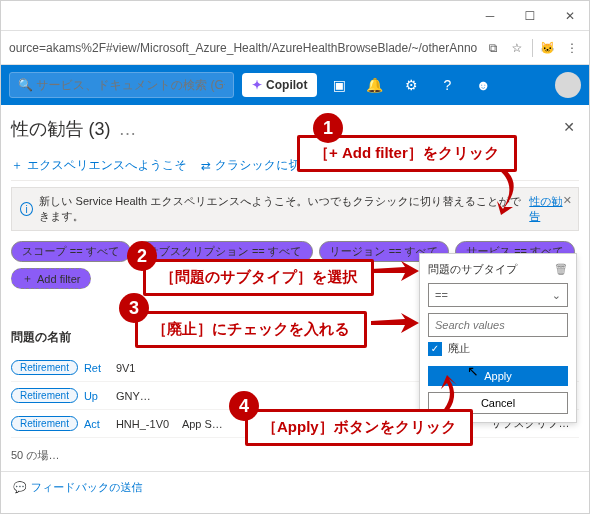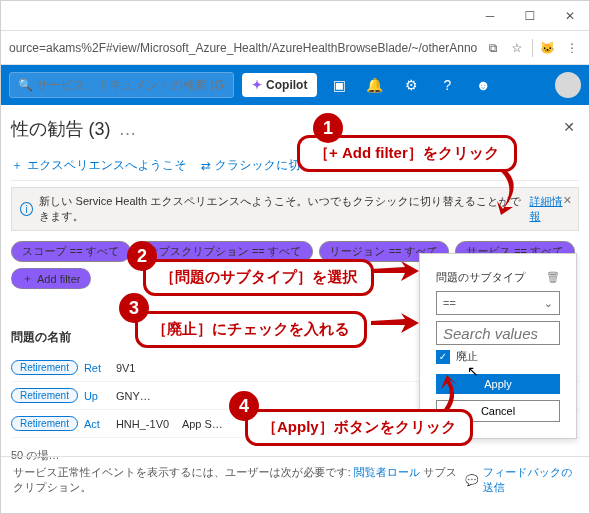--- a/index.html
+++ b/index.html
@@ -170,41 +170,41 @@
   .footer a { color:#0078d4; }
   
   .filter-panel {
     position:absolute;
     right:12px;
     top:252px;
     width:158px;
     background:#fff;
     border:1px solid #d0d0d0;
     box-shadow:0 2px 6px rgba(0,0,0,0.15);
-    padding:16px;
+    padding:8px;
   }
   .filter-panel .fp-label { font-size:11px; margin-bottom:6px; display:flex; justify-content:space-between; align-items:center;}
   .filter-panel .fp-select {
     width:100%; height:24px; border:1px solid #8a8886; margin-bottom:6px; display:flex; align-items:center; justify-content:space-between; padding:0 6px; font-size:11px; color:#666;
   }
   .filter-panel .fp-search {
-    width:100%; height:24px; border:1px solid #8a8886; margin-bottom:4px; padding:0 6px; font-size:15px; color:#888; font-style:italic;
+    width:100%; height:24px; border:1px solid #8a8886; margin-bottom:4px; padding:0 6px; font-size:11px; color:#888; font-style:italic;
   }
   .filter-panel .fp-check { display:flex; align-items:center; gap:6px; font-size:11px; margin-bottom:10px; }
   .filter-panel .fp-check .cbx { width:14px; height:14px; background:#0078d4; display:flex; align-items:center; justify-content:center; color:#fff; font-size:10px; }
   .filter-panel .fp-btns { display:flex; gap:6px;flex-direction:column; }
   .filter-panel .btn-apply { background:#0078d4; color:#fff; border:none; padding:4px 12px; font-size:11px; }
   .filter-panel .btn-cancel { background:#fff; border:1px solid #8a8886; padding:4px 10px; font-size:11px; }
   .cursor-img { position:absolute; font-size:14px; color:#000; }
   
   .callout {
     position:absolute;
     background:#fff;
     border:3px solid #c00000;
-    border-radius:12px;
+    border-radius:2px;
     padding:6px 14px;
     font-weight:700;
     font-size:15px;
     color:#c00000;
     white-space:nowrap;
     z-index:50;
   }
   .numcircle {
     position:absolute;
     width:30px; height:30px;
@@ -272,21 +272,21 @@
     </div>
     <div class="cmditem">
       <span>⇄</span>
       <span>クラシックに切り替える</span>
     </div>
   </div>
 
   <div class="infobanner">
     <div class="infoicon">i</div>
     <span>新しい Service Health エクスペリエンスへようこそ。いつでもクラシックに切り替えることができます。</span>
-    <a>詳細情報</a>
+    <a>性の勧告</a>
     <span class="bclose">✕</span>
   </div>
 
   <div class="filterpills">
     <div class="pill">スコープ == すべて</div>
     <div class="pill">サブスクリプション == すべて</div>
     <div class="pill">リージョン == すべて</div>
     <div class="pill">サービス == すべて</div>
     <div class="pill dashed">
       <span>＋</span>
@@ -361,22 +361,17 @@
   <path d="M0 8 L 34 6 L 30 0 L 48 10 L 30 20 L 34 12 L 0 12 Z" fill="#c00000"></path>
 </svg>
 
 <div class="numcircle" style="left:228px; top:390px;">4</div>
 <div class="callout" style="left:244px; top:408px;">［Apply］ボタンをクリック</div>
 <svg class="arrow" style="left:430px; top:374px;" width="34" height="40">
   <path d="M14 40 Q 30 22 18 4 L 26 10 L 16 0 L 10 14 L 16 8 Q 24 22 10 38 Z" fill="#c00000"></path>
 </svg>
 
 <div class="footer">
-  <div>
-    <span>サービス正常性イベントを表示するには、ユーザーは次が必要です:</span>
-    <a>閲覧者ロール</a>
-    <span> サブスクリプション。</span>
-  </div>
   <a style="display:flex;align-items:center;gap:4px;">
     <span>💬</span>
     <span>フィードバックの送信</span>
   </a>
 </div>
 
 </body></html>

